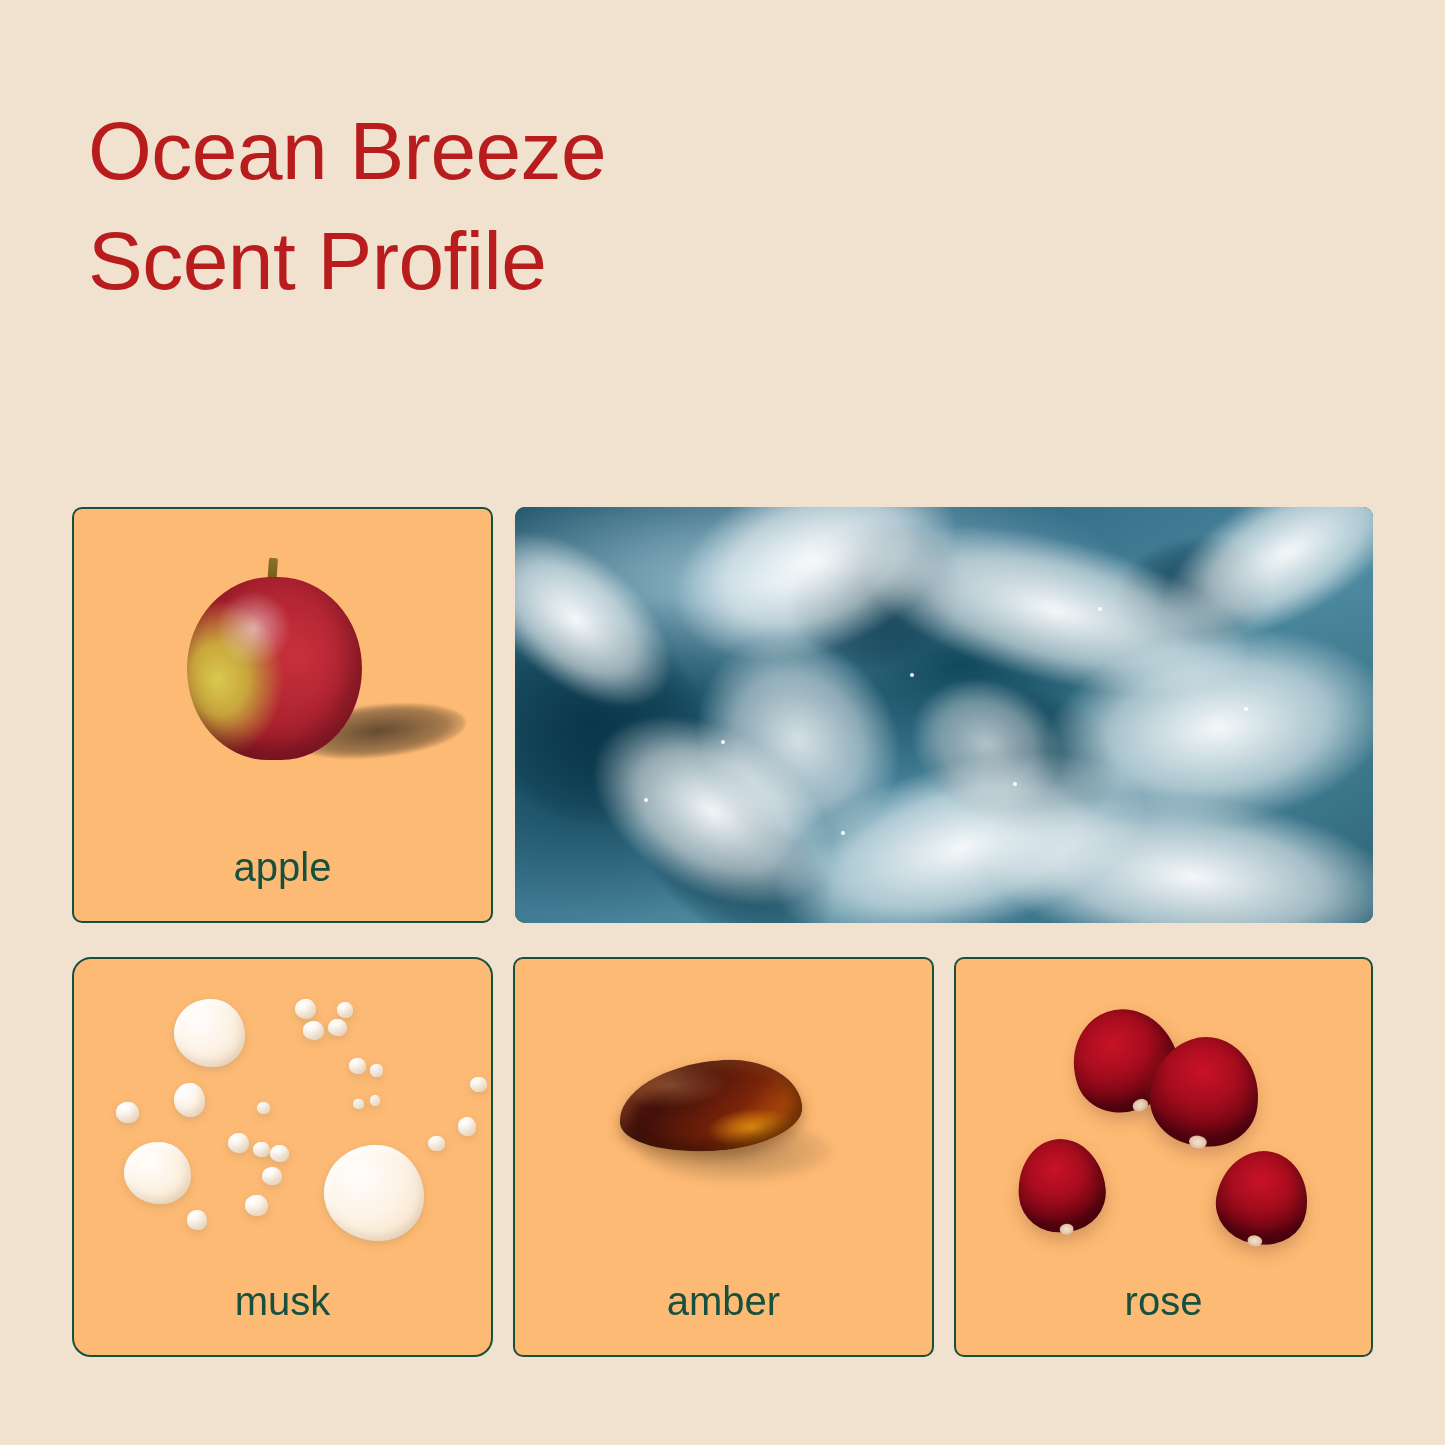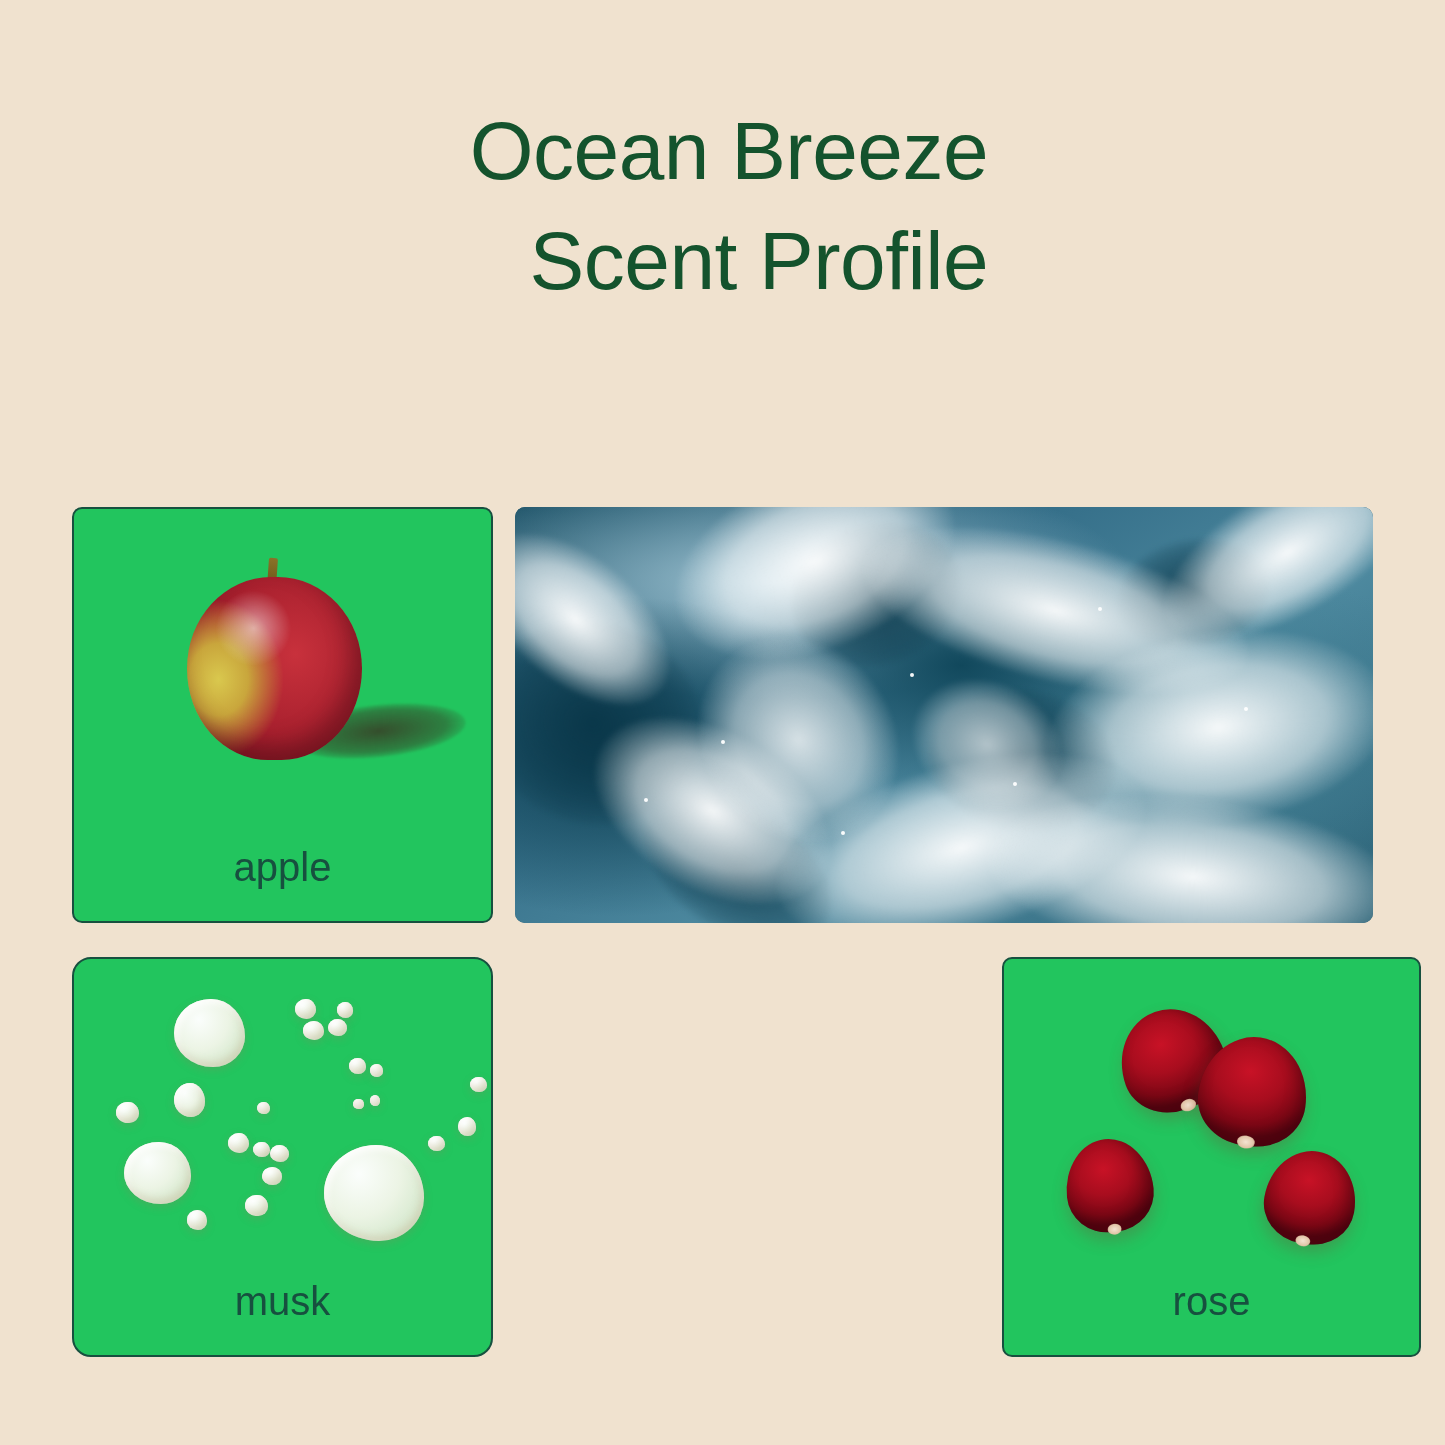--- a/index.html
+++ b/index.html
@@ -14,43 +14,42 @@
     overflow: hidden;
     position: relative;
   }
 
   
   #page-title {
     position: absolute;
     left: 88px;
     top: 96px;
     width: 900px;
-    color: #14532d;
+    color: #b91c1c;
     font-size: 82px;
     line-height: 1.34;
     font-weight: 400;
     letter-spacing: -0.5px;
     white-space: pre-line;
-    text-align: right;
   }
 
   
   #grid {
     position: absolute;
     left: 72px;
     top: 507px;
     width: 1301px;
     height: 850px;
   }
 
   .card {
     position: absolute;
     border: 2px solid #17503F;
     border-radius: 10px;
-    background: #22c55e;
+    background: #fdba74;
     box-sizing: border-box;
     overflow: hidden;
   }
 
   .card-media {
     position: absolute;
     left: 0; right: 0;
     top: 0;
     bottom: 86px;
     overflow: hidden;
@@ -64,21 +63,21 @@
     color: #17503F;
     font-size: 40px;
     line-height: 1;
     font-weight: 400;
   }
 
   
   #card-apple { left: 0px;    top: 0px;   width: 421px; height: 416px; }
   #card-musk  { left: 0px;    top: 450px; width: 421px; height: 400px; border-radius: 19px; }
   #card-amber { left: 441px;  top: 450px; width: 421px; height: 400px; }
-  #card-rose  { left: 882px;  top: 450px; width: 419px; height: 400px; margin-left: 48px; }
+  #card-rose  { left: 882px;  top: 450px; width: 419px; height: 400px; }
 
   
   #hero-ocean {
     position: absolute;
     left: 443px;
     top: 0px;
     width: 858px;
     height: 416px;
     border-radius: 10px;
     overflow: hidden;
@@ -288,20 +287,29 @@
         <div class="drop" style="left:47%;top:60%;width:4.5%;height:5.5%;"></div>
         <div class="drop" style="left:45%;top:67%;width:5%;height:6%;"></div>
         <div class="drop" style="left:41%;top:76%;width:5.5%;height:7%;"></div>
         <div class="drop" style="left:27%;top:81%;width:5%;height:6.5%;"></div>
         <div class="drop" style="left:60%;top:60%;width:24%;height:31%;"></div>
       </div>
     </div>
     <div class="card-label">musk</div>
   </div>
 
+  <div class="card" id="card-amber">
+    <div class="card-media">
+      <div id="amber-scene">
+        <div id="amber-shadow"></div>
+        <div id="amber-stone"></div>
+      </div>
+    </div>
+    <div class="card-label">amber</div>
+  </div>
 
   <div class="card" id="card-rose">
     <div class="card-media">
       <div id="rose-scene">
         <div class="petal" style="left:28%;top:16%;width:25%;height:33%;transform:rotate(-20deg);"></div>
         <div class="petal" style="left:47%;top:25%;width:26%;height:35%;transform:rotate(8deg);"></div>
         <div class="petal" style="left:15%;top:58%;width:21%;height:30%;transform:rotate(-6deg);"></div>
         <div class="petal" style="left:63%;top:62%;width:22%;height:30%;transform:rotate(10deg);"></div>
       </div>
     </div>

